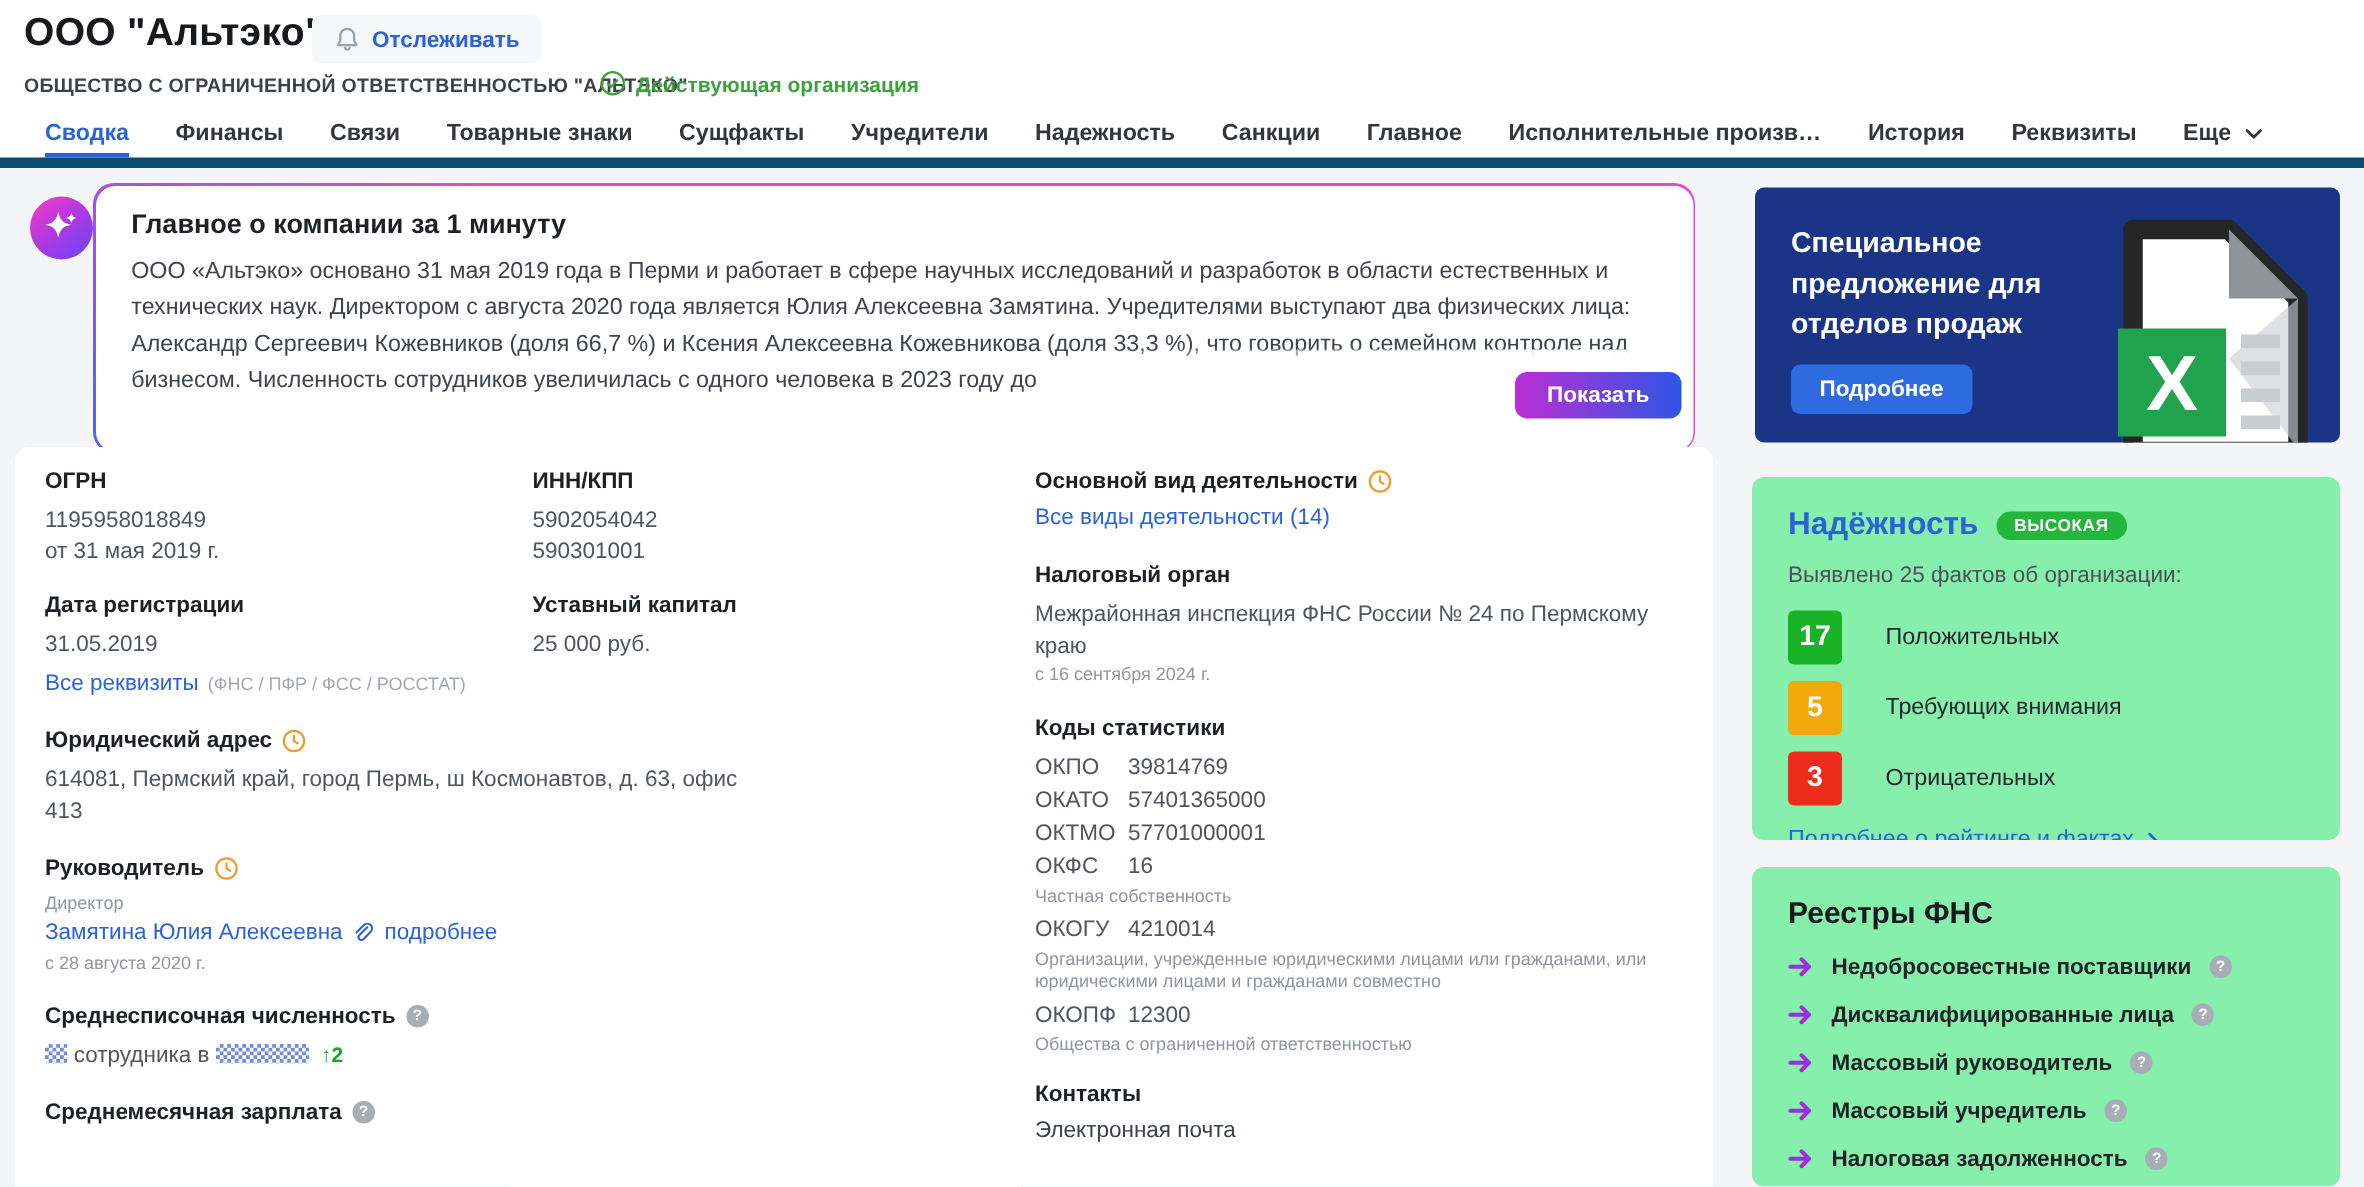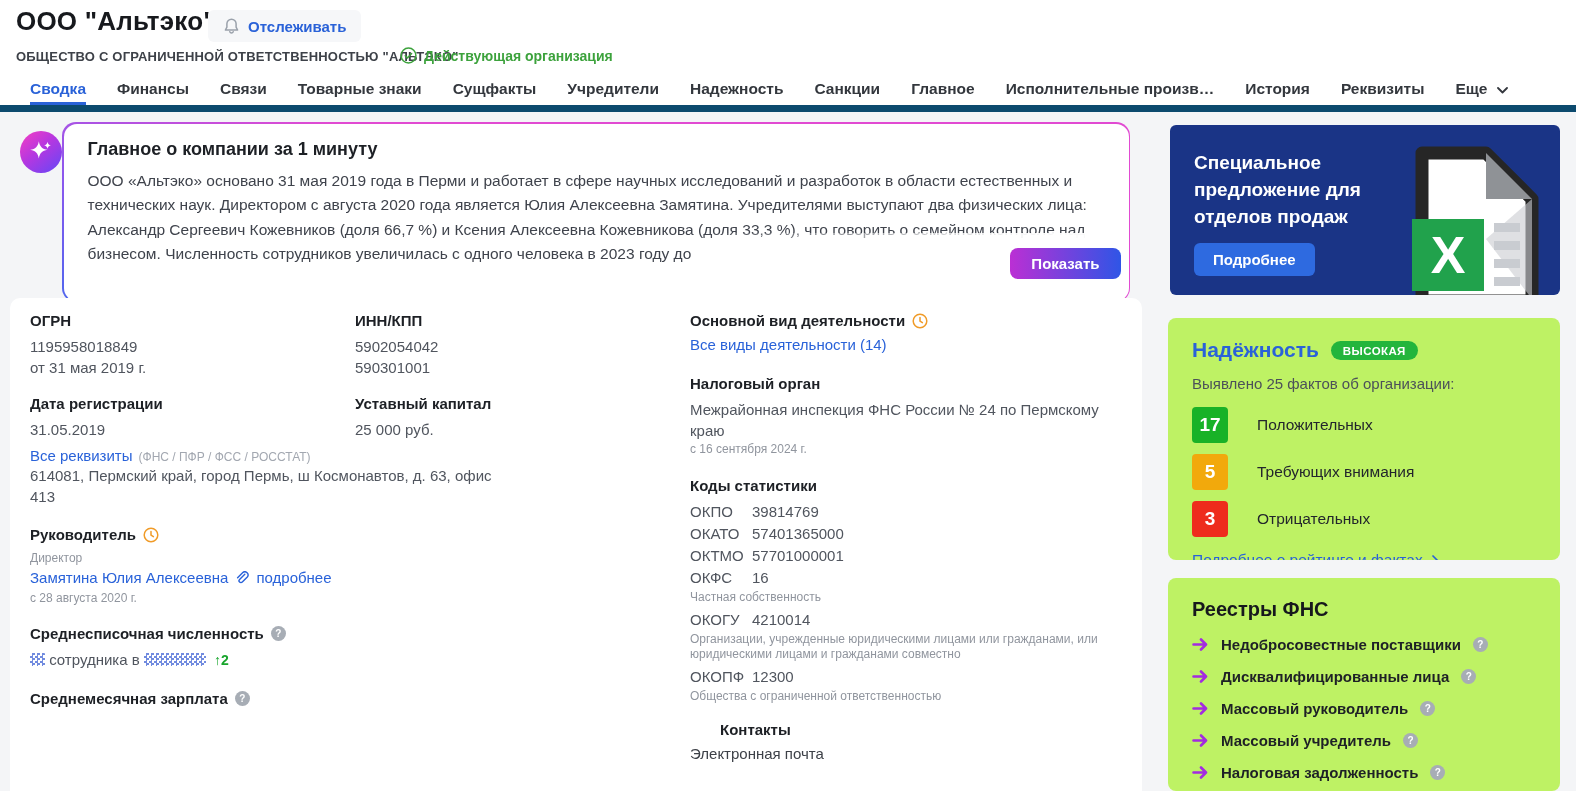--- a/index.html
+++ b/index.html
@@ -60,21 +60,21 @@
   .code-note { font-size:12px; color:#90959e; line-height:15px; margin:1px 0 4px; }
   .contact-row { display:flex; align-items:center; gap:9px; font-size:15px; color:#3d4148; margin:4px 0 10px; }
 
   
   .banner { position:absolute; left:1170px; top:125px; width:390px; height:170px; border-radius:6px; overflow:hidden; }
   .banner-title { position:absolute; left:24px; top:24px; width:210px; color:#fff; font-size:19px; font-weight:800; line-height:27px; }
   .banner-btn { position:absolute; left:24px; top:118px; border:none; border-radius:6px; padding:8px 19px; cursor:pointer;
     background:#2e6ae0; color:#fff; font-family:inherit; font-size:15px; font-weight:700; }
   .excel-icon { position:absolute; right:14px; top:18px; }
 
-  .side-card { position:absolute; left:1168px; width:392px; background:#bef264; border-radius:8px; padding:20px 24px; overflow:hidden; }
+  .side-card { position:absolute; left:1168px; width:392px; background:#86efac; border-radius:8px; padding:20px 24px; overflow:hidden; }
   .rel-card { top:318px; height:242px; }
   .reg-card { top:578px; height:213px; }
   .rel-title-row { display:flex; align-items:center; gap:12px; margin-bottom:13px; }
   .rel-title { font-size:21px; font-weight:800; color:#2a62d8; }
   .rel-badge { border-radius:12px; padding:4px 12px 3px; color:#fff; font-size:11.5px; font-weight:800; letter-spacing:.4px; }
   .rel-sub { font-size:15px; color:#4c5159; margin-bottom:15px; }
   .fact-row { display:flex; align-items:center; gap:29px; margin-bottom:11px; cursor:pointer; }
   .fact-num { width:36px; height:36px; border-radius:4px; color:#fff; font-size:19px; font-weight:700;
     display:flex; align-items:center; justify-content:center; flex:0 0 auto; }
   .fact-label { font-size:15.5px; color:#23262c; }
@@ -154,20 +154,29 @@
       <div class="lbl first">ОГРН</div>
       <div class="val">1195958018849</div>
       <div class="val">от 31 мая 2019 г.</div>
 
       <div class="lbl">Дата регистрации</div>
       <div class="val">31.05.2019</div>
       <div style="margin-top:7px;">
         <span class="link" style="font-size:15px;">Все реквизиты</span><span class="req-note">(ФНС / ПФР / ФСС / РОССТАТ)</span>
       </div>
 
+      <div class="lbl" style="margin-top:20px;">
+        <span>Юридический адрес</span>
+        <span>
+            <svg width="16" height="16" viewBox="0 0 16 16">
+              <circle cx="8" cy="8" r="6.8" fill="none" stroke="#f09b28" stroke-width="1.5"></circle>
+              <path d="M8 4.5V8l2.4 1.6" fill="none" stroke="#f09b28" stroke-width="1.5" stroke-linecap="round"></path>
+            </svg>
+          </span>
+      </div>
       <div class="val">614081, Пермский край, город Пермь, ш Космонавтов, д. 63, офис 413</div>
 
       <div class="lbl" style="margin-top:19px;">
         <span>Руководитель</span>
         <span>
             <svg width="16" height="16" viewBox="0 0 16 16">
               <circle cx="8" cy="8" r="6.8" fill="none" stroke="#f09b28" stroke-width="1.5"></circle>
               <path d="M8 4.5V8l2.4 1.6" fill="none" stroke="#f09b28" stroke-width="1.5" stroke-linecap="round"></path>
             </svg>
           </span>
@@ -248,21 +257,21 @@
           <span class="code-key">ОКОГУ</span>
           <span>4210014</span>
         </div>
       <div class="code-note">Организации, учрежденные юридическими лицами или гражданами, или юридическими лицами и гражданами совместно</div>
       <div class="code-row">
           <span class="code-key">ОКОПФ</span>
           <span>12300</span>
         </div>
       <div class="code-note">Общества с ограниченной ответственностью</div>
 
-      <div class="lbl" style="margin-top:17px;margin-left:30px;">Контакты</div>
+      <div class="lbl" style="margin-top:17px;">Контакты</div>
       <div class="contact-row">
 
         <span>Электронная почта</span>
       </div>
 
     </div>
   </div>
 
   <div class="banner" style="background:#1a3486;">
     <div class="banner-title">Специальное предложение для отделов продаж</div>

